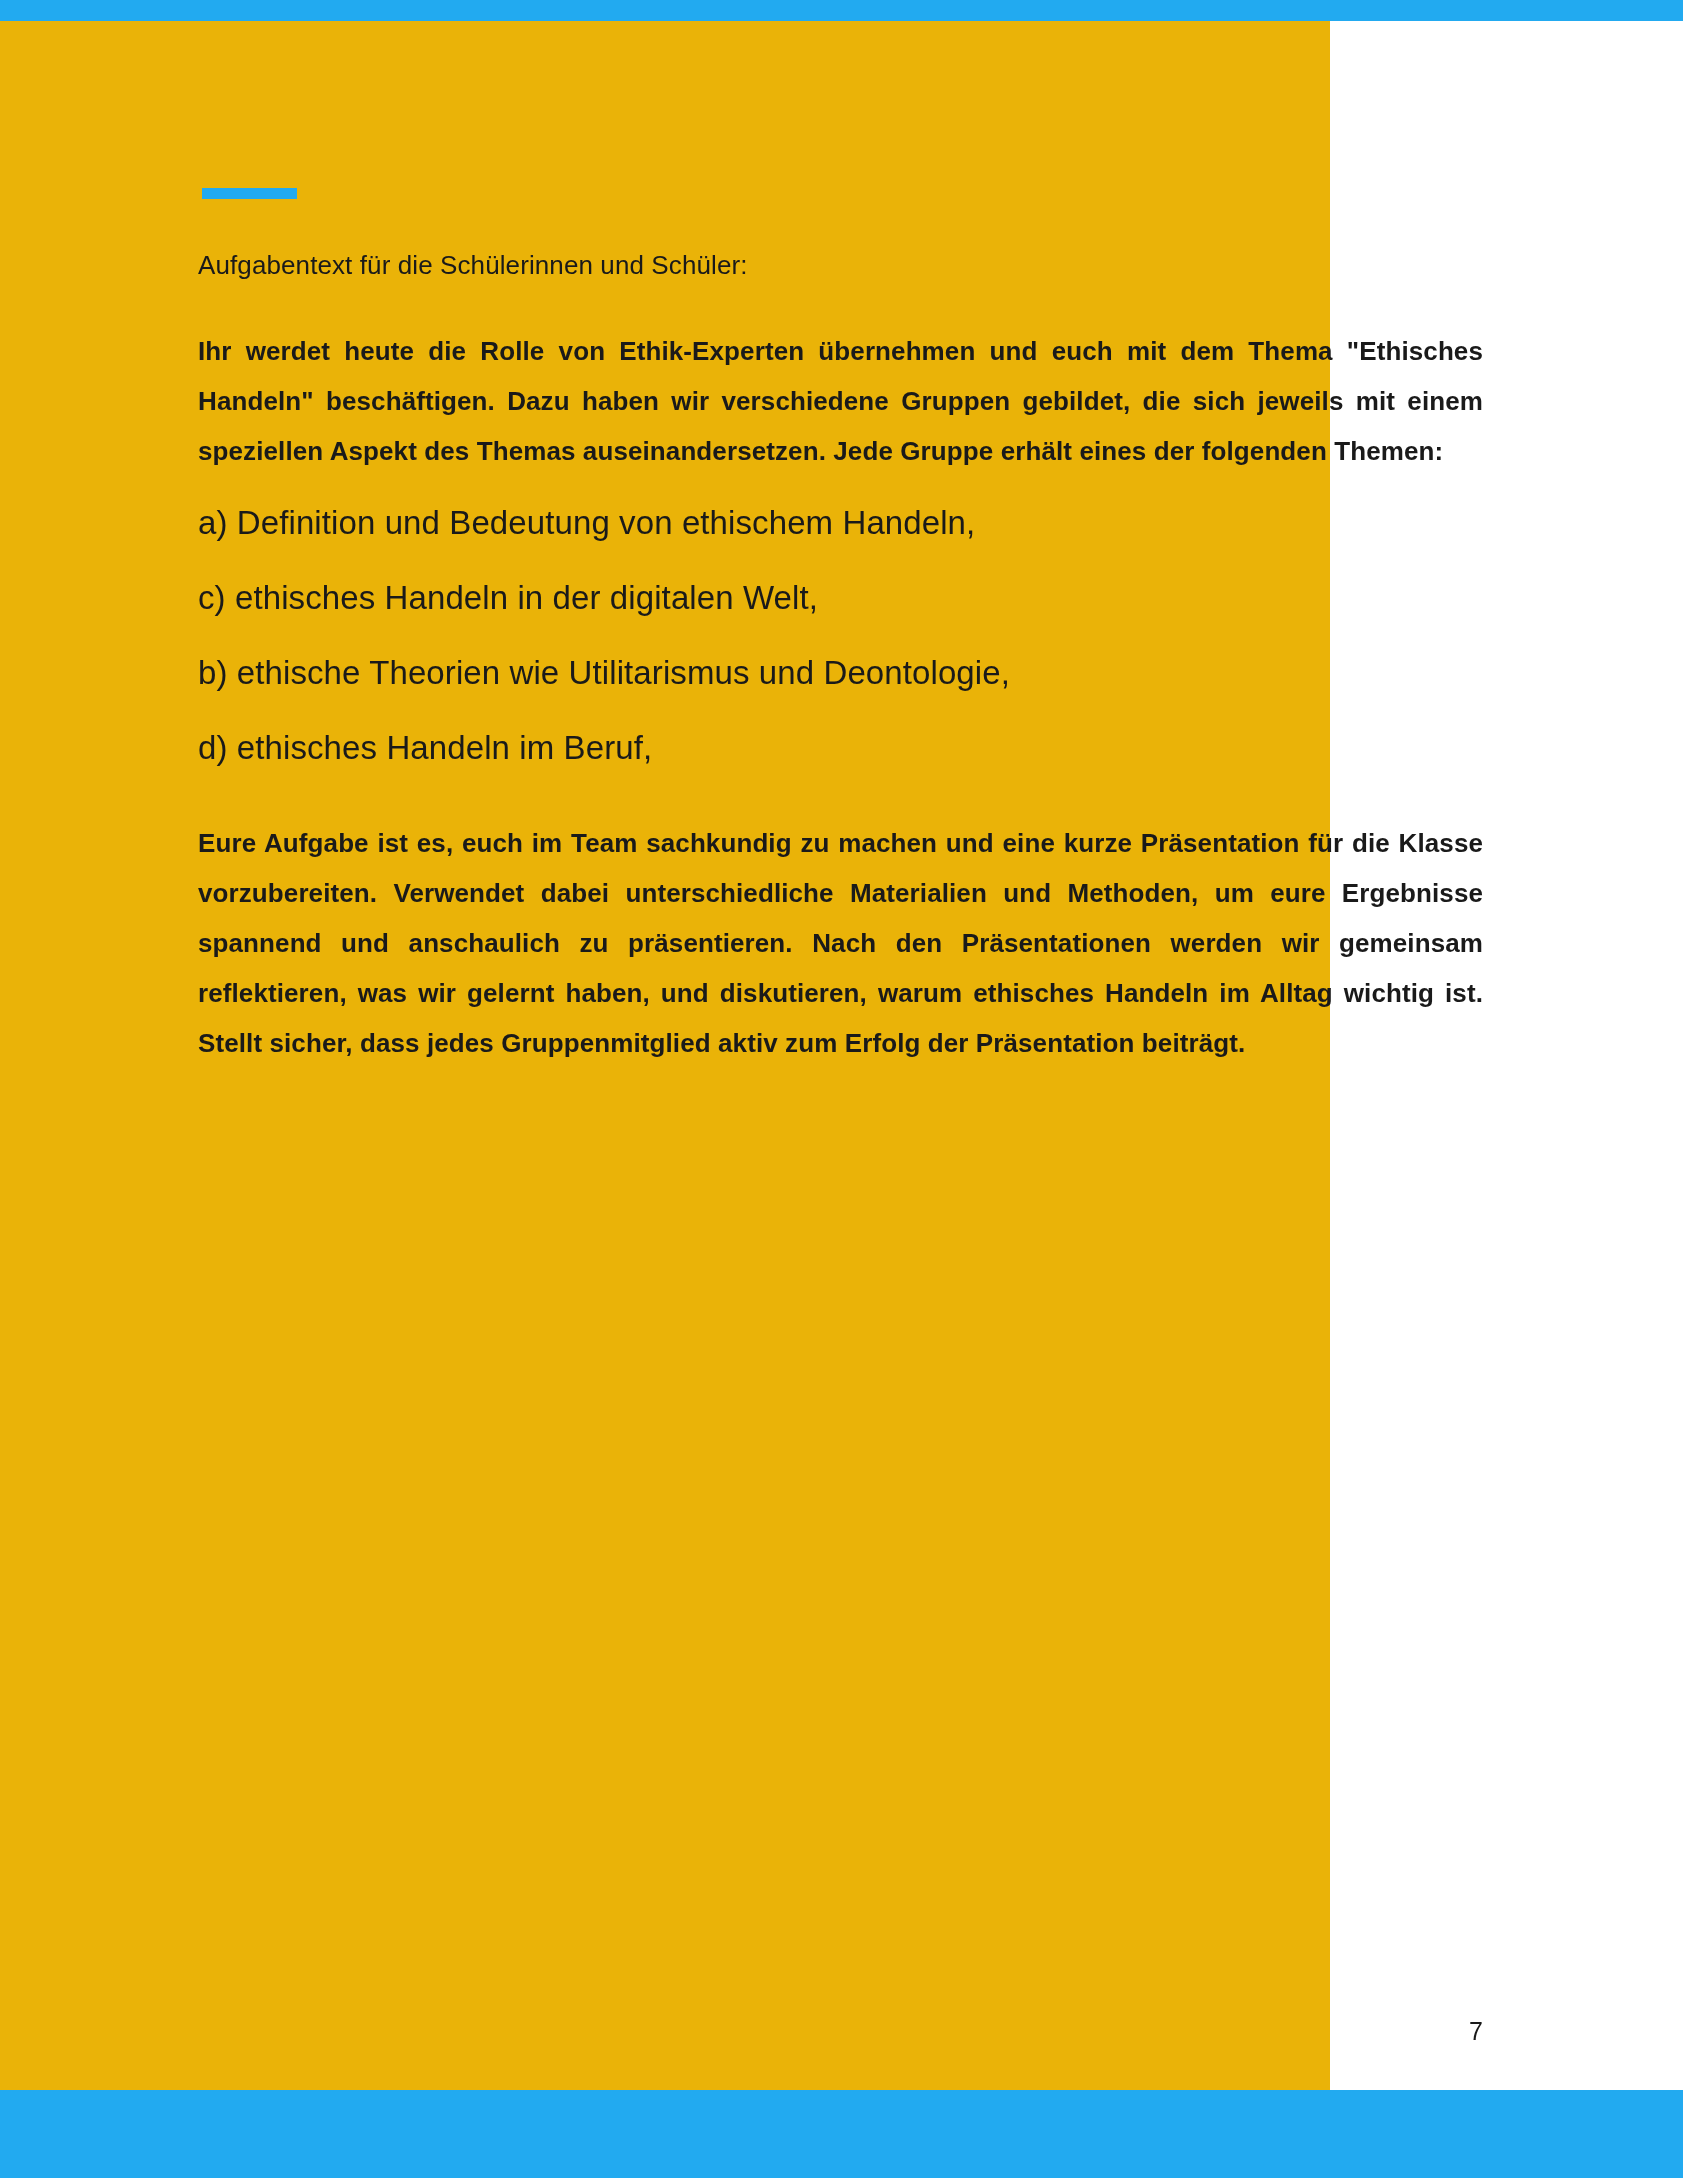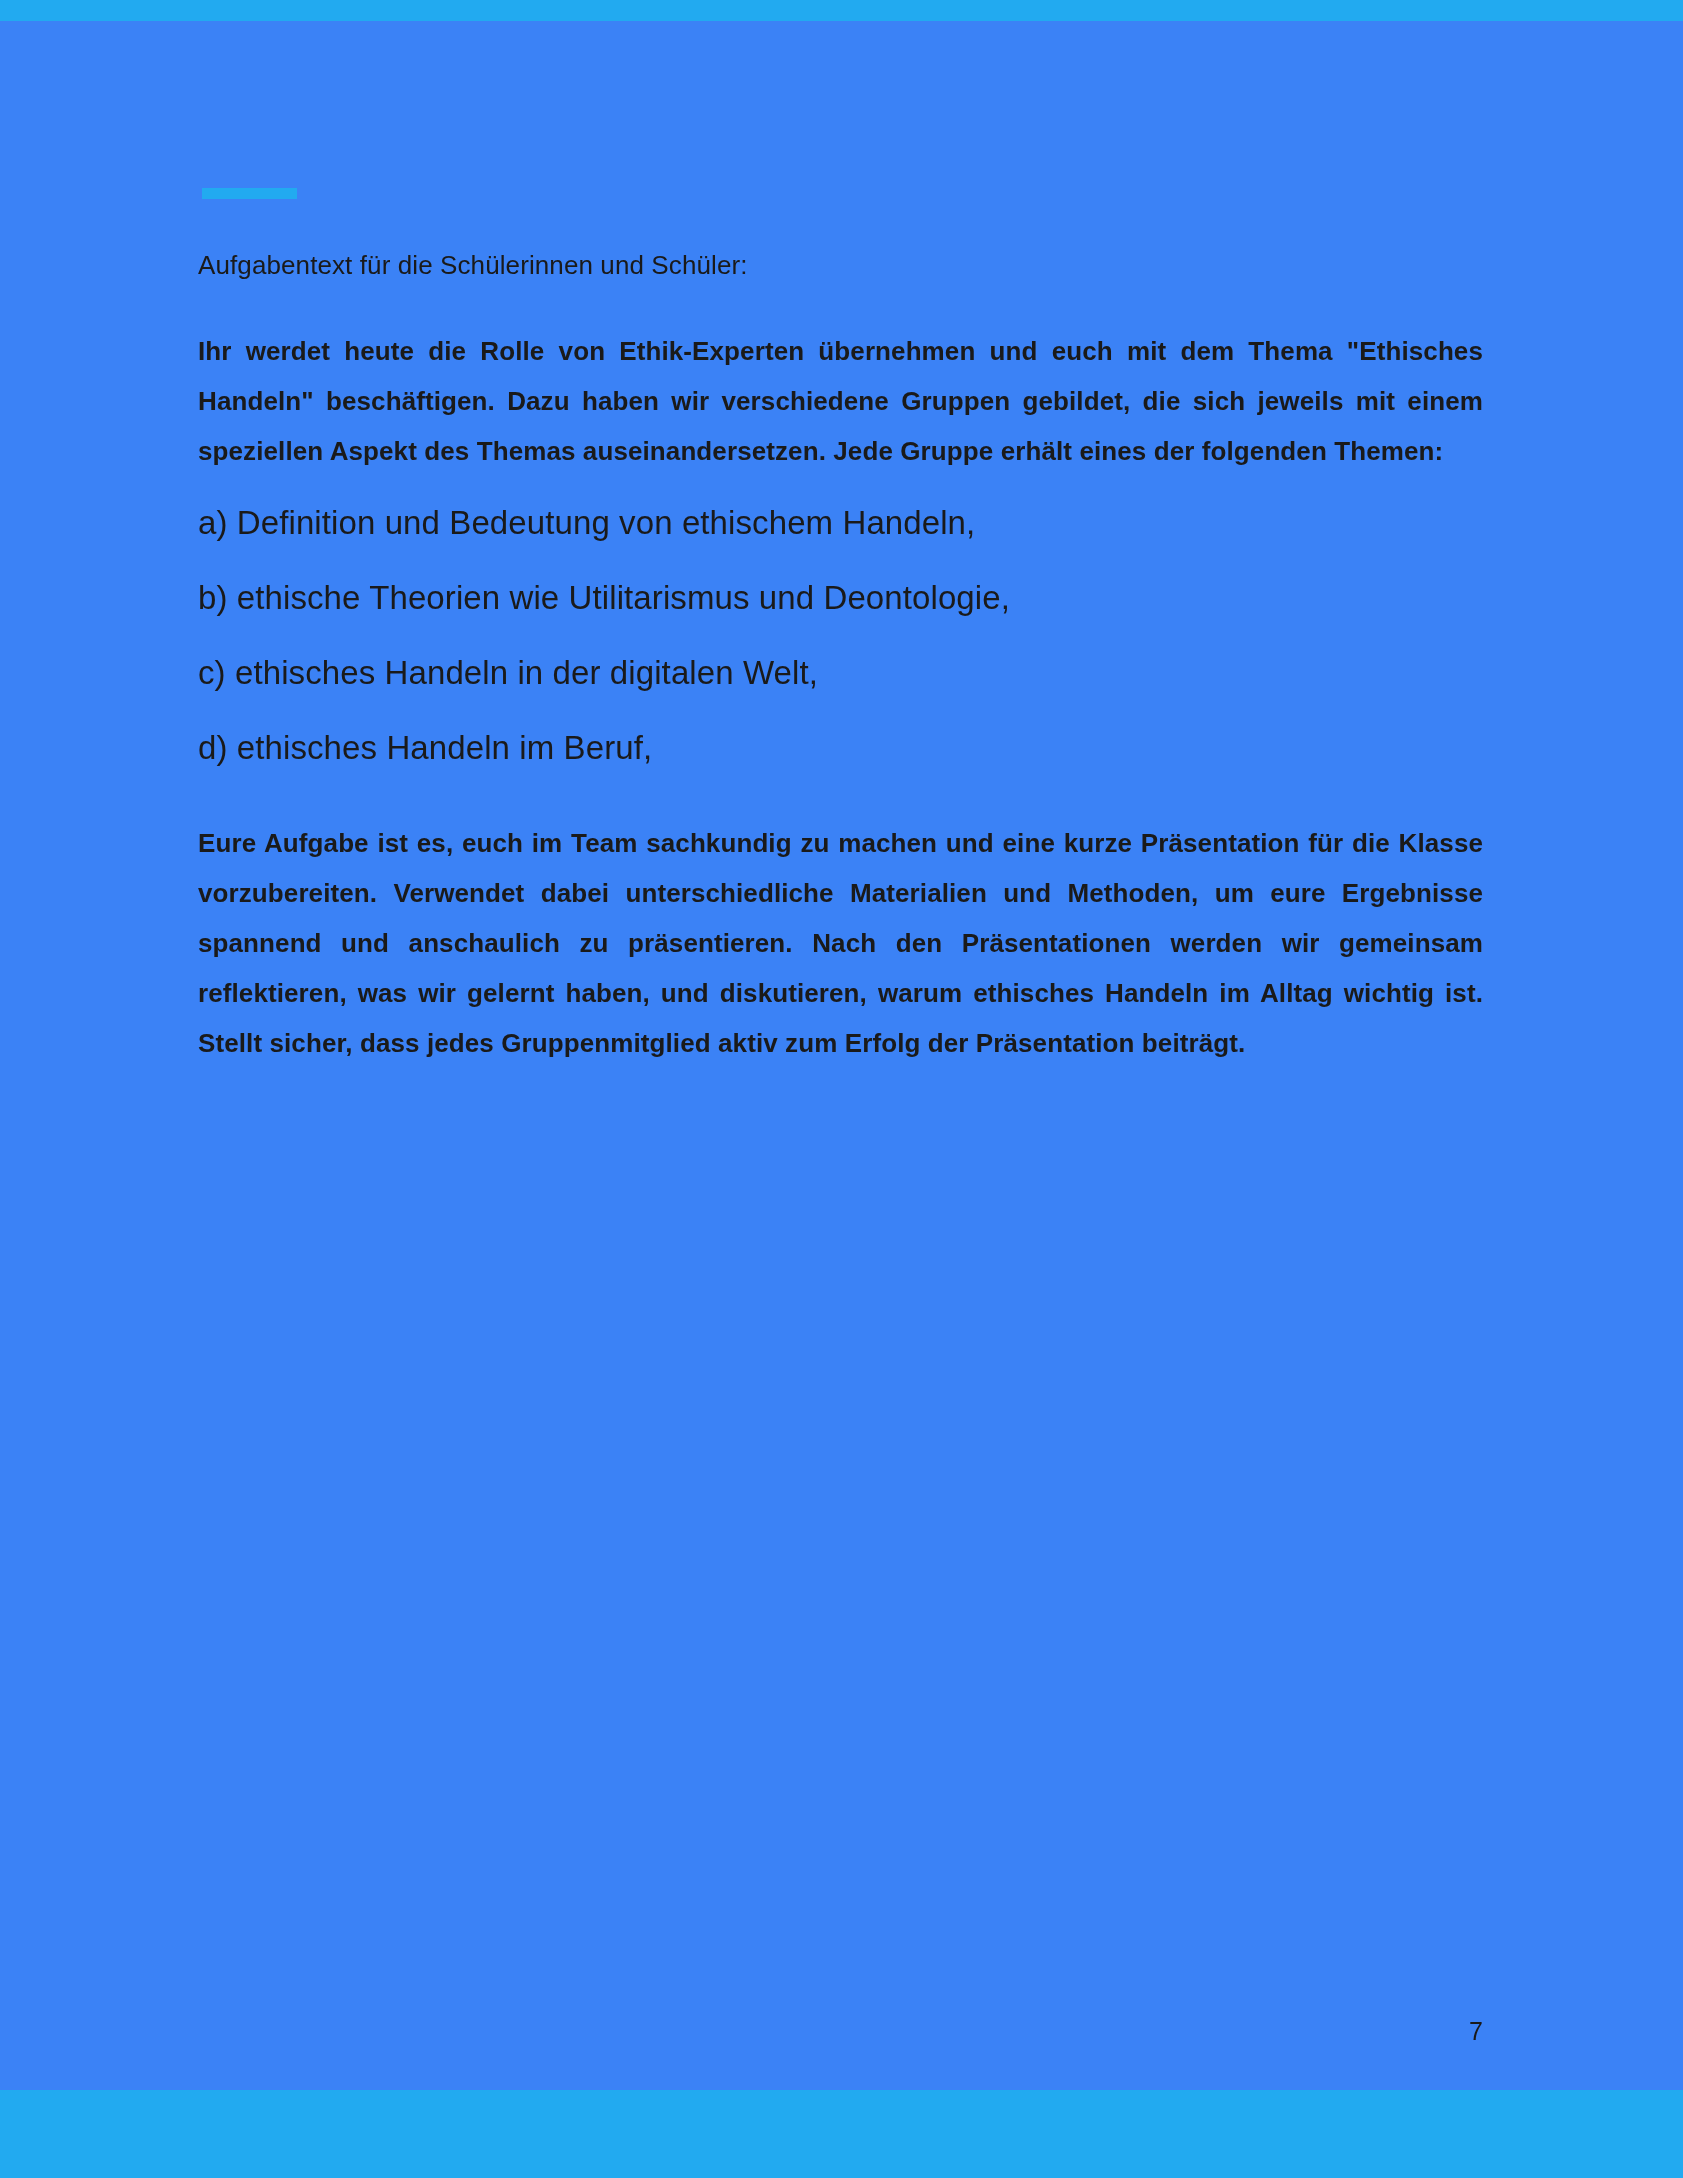--- a/index.html
+++ b/index.html
@@ -11,23 +11,23 @@
     height: 2178px;
     background: #ffffff;
     font-family: "Liberation Sans", sans-serif;
     color: #1a1a1a;
     position: relative;
     overflow: hidden;
   }
 
   .page {
     position: relative;
-    width: 1683px;
+    width: 1330px;
     height: 2178px;
-    background: #3b82f6;
+    background: #eab308;
   }
 
   
   .bar-top {
     position: absolute;
     left: 0;
     top: 0;
     width: 1683px;
     height: 21px;
     background: #22aaf0;
@@ -123,22 +123,22 @@
   <div class="accent-dash"></div>
 
   <div class="content">
 
     <p class="heading">Aufgabentext für die Schülerinnen und Schüler:</p>
 
     <p class="para">Ihr werdet heute die Rolle von Ethik-Experten übernehmen und euch mit dem Thema "Ethisches Handeln" beschäftigen. Dazu haben wir verschiedene Gruppen gebildet, die sich jeweils mit einem speziellen Aspekt des Themas auseinandersetzen. Jede Gruppe erhält eines der folgenden Themen:</p>
 
     <ul class="list">
       <li class="list-item">a) Definition und Bedeutung von ethischem Handeln,</li>
+      <li class="list-item">c) ethisches Handeln in der digitalen Welt,</li>
       <li class="list-item">b) ethische Theorien wie Utilitarismus und Deontologie,</li>
-      <li class="list-item">c) ethisches Handeln in der digitalen Welt,</li>
       <li class="list-item">d) ethisches Handeln im Beruf,</li>
     </ul>
 
     <div class="spacer-after-list"></div>
 
     <p class="para last">Eure Aufgabe ist es, euch im Team sachkundig zu machen und eine kurze Präsentation für die Klasse vorzubereiten. Verwendet dabei unterschiedliche Materialien und Methoden, um eure Ergebnisse spannend und anschaulich zu präsentieren. Nach den Präsentationen werden wir gemeinsam reflektieren, was wir gelernt haben, und diskutieren, warum ethisches Handeln im Alltag wichtig ist. Stellt sicher, dass jedes Gruppenmitglied aktiv zum Erfolg der Präsentation beiträgt.</p>
 
   </div>
 
   <div class="page-number">7</div>

